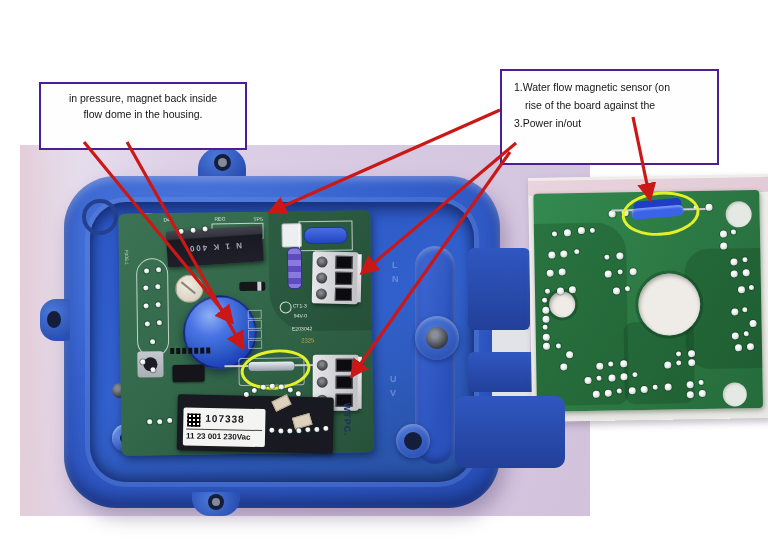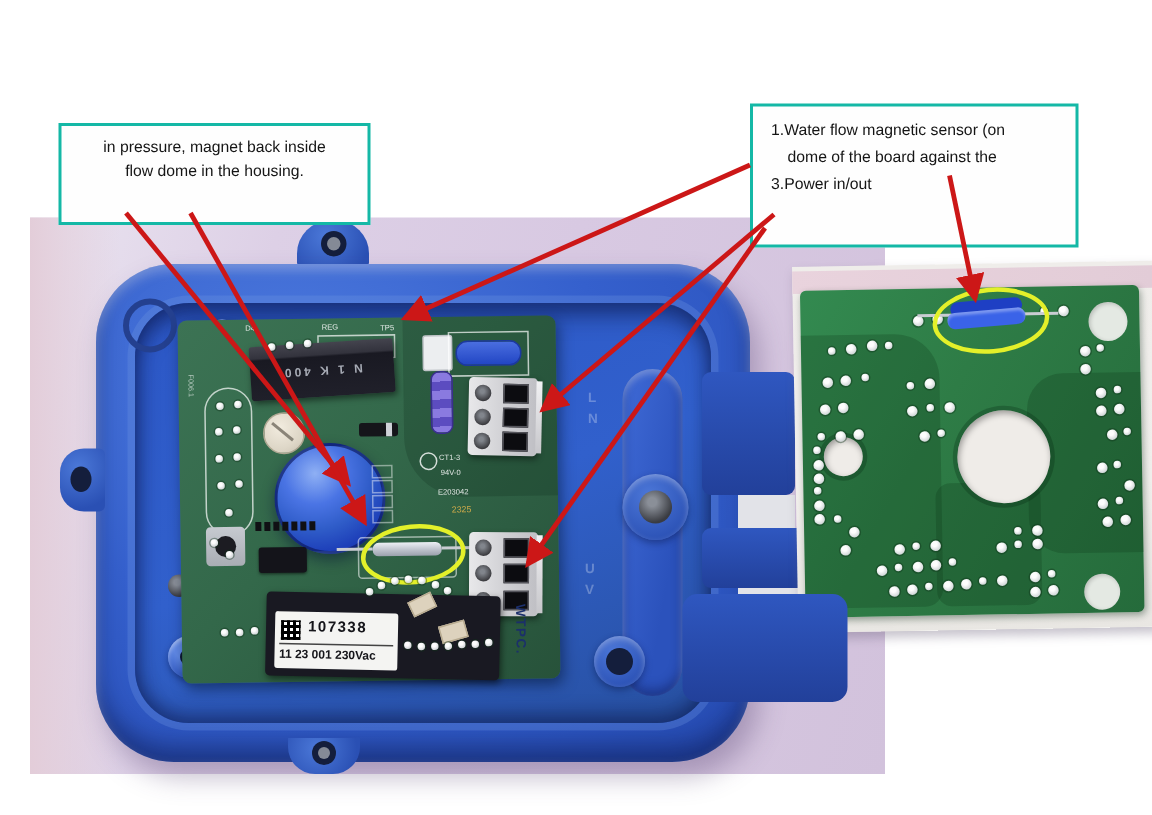--- a/index.html
+++ b/index.html
@@ -112,21 +112,21 @@
   .bhole{border-radius:50%;background:#efece8;box-shadow:inset 1px 2px 4px rgba(0,0,0,.35),0 0 0 3px rgba(0,30,10,.25);}
   .palehole{border-radius:50%;background:#e4e9e3;box-shadow:inset 1px 1px 3px rgba(0,0,0,.2);}
   .pad{position:absolute;width:7px;height:7px;border-radius:50%;
     background:radial-gradient(circle at 40% 35%,#fdfdfd 25%,#cfd4d6 75%);box-shadow:0 0 0 1px rgba(15,50,25,.4);}
   .pad.sm{width:5px;height:5px;}
   .reedb1{left:100px;top:8px;width:48px;height:10px;border-radius:5px;background:#1e3fc4;transform:rotate(-4deg);}
   .reedb2{left:98px;top:15px;width:52px;height:11px;border-radius:5px;background:#3a63e8;transform:rotate(-4deg);
     box-shadow:inset 0 2px 2px rgba(255,255,255,.35);}
 
   
-  .note{position:absolute;background:#fefefe;border:2px solid #14b8a6;color:#151515;}
+  .note{position:absolute;background:#fefefe;border:2px solid #4c1d95;color:#151515;}
   .note-left{left:39px;top:82px;width:204px;height:58px;text-align:center;padding-top:6px;
     font-size:10.5px;line-height:16px;}
   .note-right{left:500px;top:69px;width:199px;height:85px;padding:7px 4px 0 12px;
     font-size:10.5px;line-height:18px;}
   .rline.ind{padding-left:11px;}
 
   
   .arrows{position:absolute;left:0;top:0;pointer-events:none;}
   .arrows line{stroke:var(--c-arrow,#cc1717);stroke-width:3.2;}
   .arrows .ah{fill:var(--c-arrow,#cc1717);}
@@ -400,21 +400,21 @@
   </div>
 
   <div class="abs conn" style="left:455px;top:396px;width:110px;height:72px;border-radius:10px;"></div>
 
   <div class="note note-left">
     <div>in pressure, magnet back inside</div>
     <div>flow dome in the housing.</div>
   </div>
   <div class="note note-right">
     <div class="rline">1.Water flow magnetic sensor (on</div>
-    <div class="rline ind">dome of the board against the</div>
+    <div class="rline ind">rise of the board against the</div>
     <div class="rline">3.Power in/out</div>
   </div>
 
   <svg class="arrows" width="768" height="543" viewBox="0 0 768 543">
     <defs>
       <marker id="ah" markerWidth="7" markerHeight="7" refX="5" refY="3" orient="auto">
         <path class="ah" d="M0,0 L6,3 L0,6 z"></path>
       </marker>
     </defs>
     <line x1="84" y1="142" x2="232" y2="322" marker-end="url(#ah)"></line>

